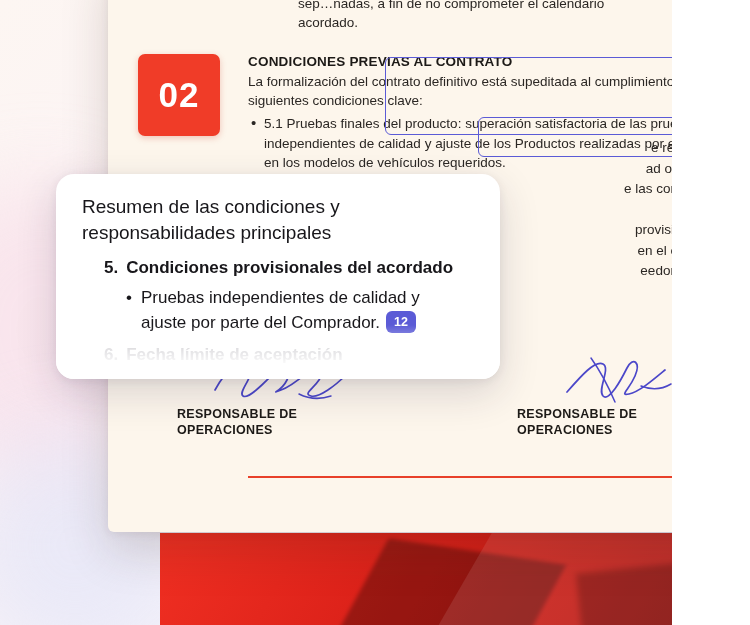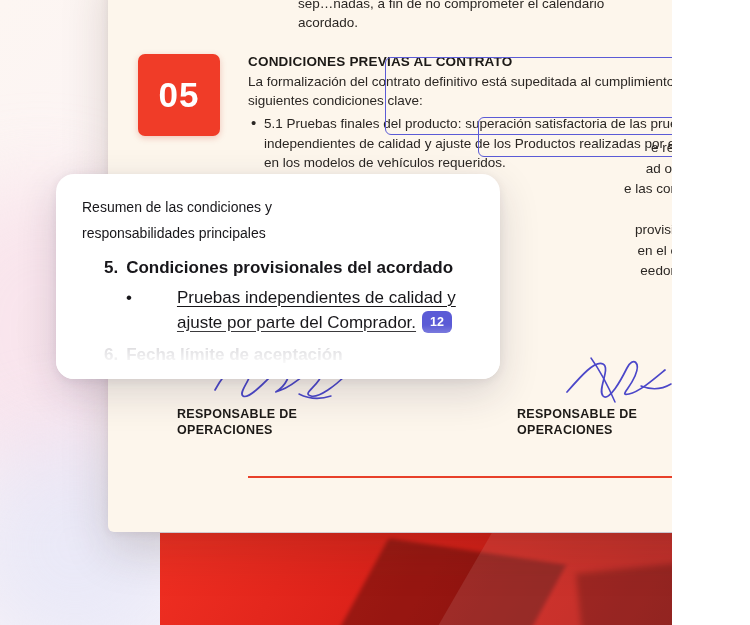--- a/index.html
+++ b/index.html
@@ -246,21 +246,21 @@
     width: 444px;
     height: 205px;
     background: #ffffff;
     border-radius: 18px;
     box-shadow: 0 14px 40px rgba(40, 30, 60, 0.16), 0 2px 10px rgba(40, 30, 60, 0.08);
     box-sizing: border-box;
     padding: 20px 26px 0 26px;
     overflow: hidden;
   }
   .card-title {
-    font-size: 14px;
+    font-size: 19px;
     line-height: 26px;
     color: #17161a;
     font-weight: normal;
     margin: 0 0 12px 0;
     white-space: pre-line;
   }
   .card-item-title {
     font-size: 17px;
     font-weight: bold;
     color: #17161a;
@@ -277,24 +277,22 @@
   .card-sub-bullet {
     font-size: 17px;
     line-height: 24px;
     color: #17161a;
     margin-right: 9px;
   }
   .card-sub-text {
     font-size: 17px;
     line-height: 24.5px;
     color: #17161a;
-    text-decoration: underline;
     text-underline-offset: 3px;
     max-width: 310px;
-    margin-left: 36px;
   }
   .badge-count {
     display: inline-block;
     background: #5b5bd6;
     color: #ffffff;
     font-size: 12.5px;
     font-weight: bold;
     line-height: 18px;
     padding: 2px 8px;
     border-radius: 6px;
@@ -338,21 +336,21 @@
     <div class="slab-shape-c"></div>
   </div>
 
   <div class="doc-sheet">
     <div class="doc-inner">
 
       <div class="doc-top-text">sep…ñadas, a fin de no comprometer el calendario
 acordado.</div>
 
       <div class="section-row">
-        <div class="section-badge">05</div>
+        <div class="section-badge">02</div>
         <div class="section-body">
           <div class="section-title">CONDICIONES PREVIAS AL CONTRATO</div>
           <div class="section-intro">La formalización del contrato definitivo está supeditada al cumplimiento mutuo de las siguientes condiciones clave:</div>
           <ul class="bullet-list">
             <li>5.1 Pruebas finales del producto: superación satisfactoria de las pruebas independientes de calidad y ajuste de los Productos realizadas por el Comprador en los modelos de vehículos requeridos.</li>
           </ul>
         </div>
       </div>
 
       <div class="tail-block">e revisión y aceptación de los

